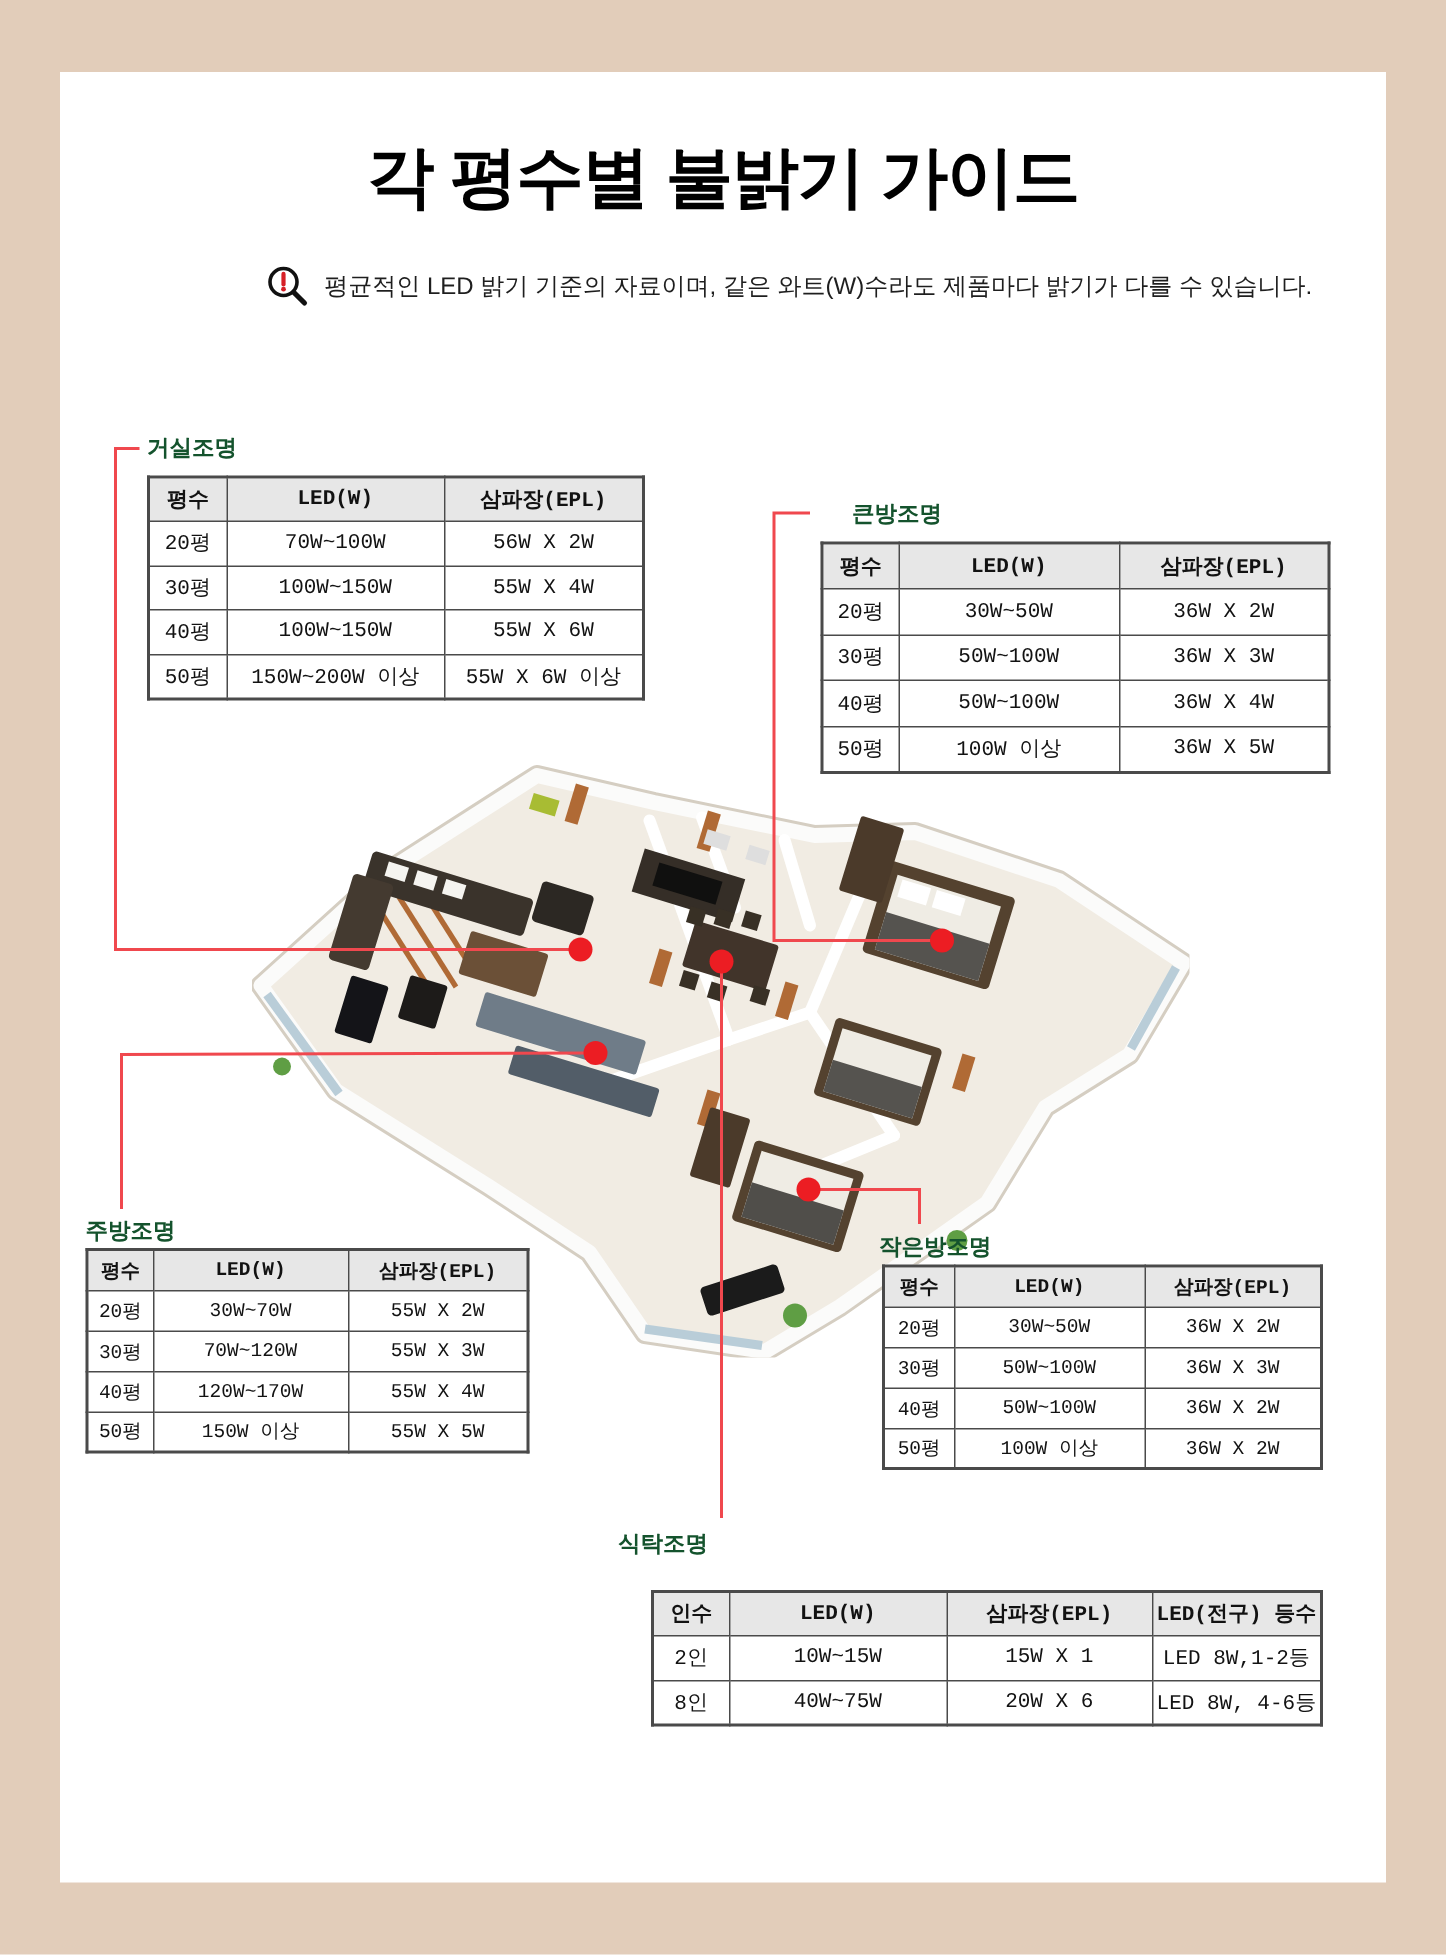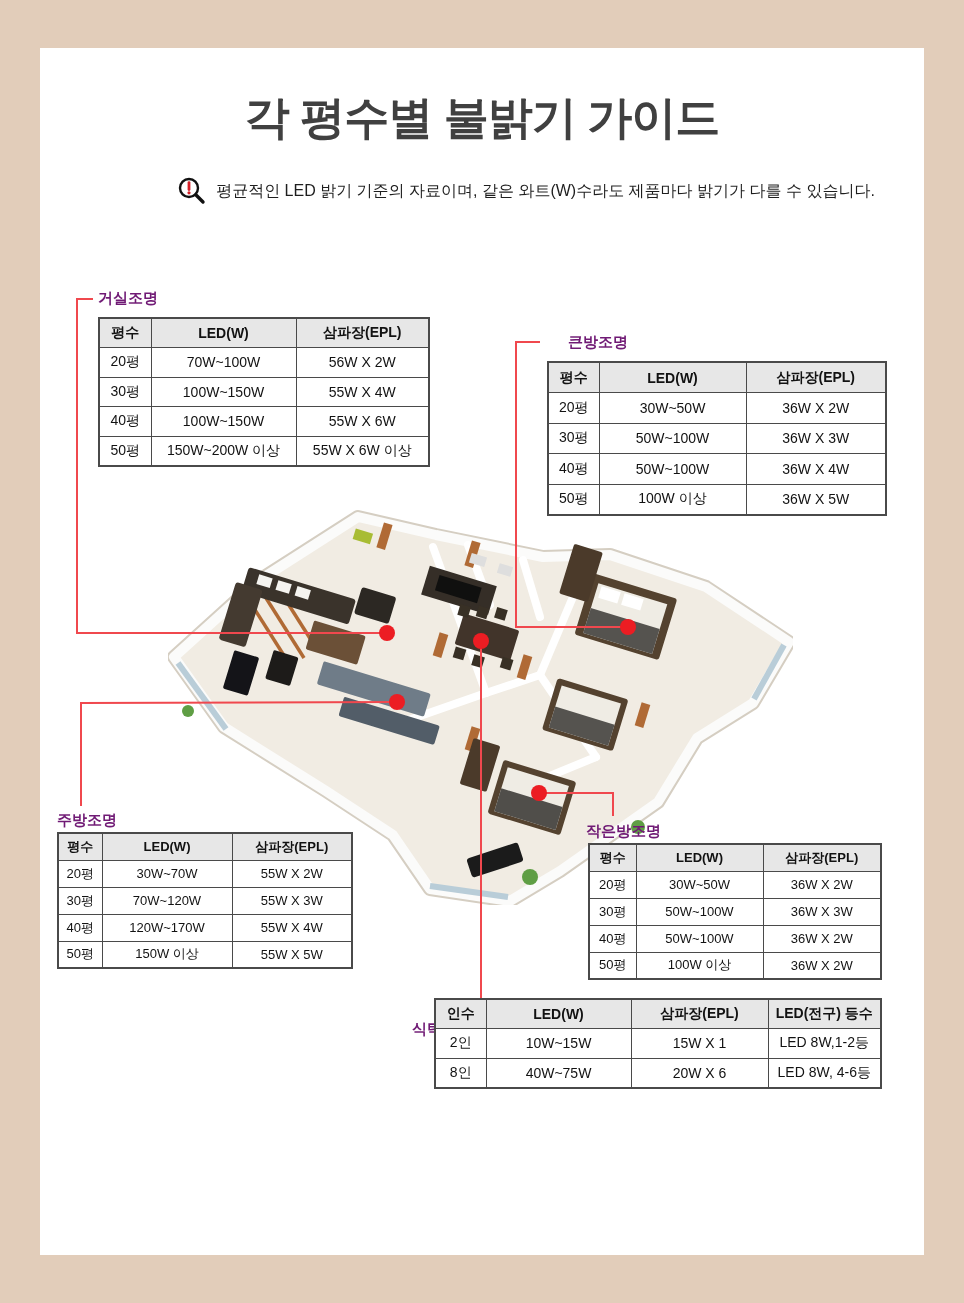--- a/index.html
+++ b/index.html
@@ -1,26 +1,26 @@
 <!DOCTYPE html>
 <html><head>
 <meta charset="utf-8">
 <style>
   html,body{margin:0;padding:0;}
   body{font-family:"Liberation Sans", sans-serif;}
   .frame{position:relative;width:964px;height:1303px;background:#e2cdba;overflow:hidden;}
   .canvas{position:absolute;left:40px;top:48px;width:884px;height:1207px;background:#ffffff;}
   .page-title{position:absolute;left:0;top:88px;width:964px;text-align:center;
-    font-size:45px;font-weight:900;color:#404040;letter-spacing:-1px;}
+    font-size:45px;font-weight:900;color:#000000;letter-spacing:-1px;}
   .notice{position:absolute;left:0;top:176px;width:964px;display:flex;align-items:center;
     justify-content:center;gap:9px;padding-left:44px;}
   .notice-text{font-size:16px;color:#1e1e1e;}
-  .tbl-label{position:absolute;z-index:3;font-size:15px;font-weight:700;color:#701a75;}
+  .tbl-label{position:absolute;z-index:3;font-size:15px;font-weight:700;color:#14532d;}
   table.lut{position:absolute;z-index:3;border-collapse:collapse;table-layout:fixed;
-    background:#ffffff;border:2px solid #4a4a4a;}
+    background:#ffffff;border:2px solid #4a4a4a;font-family:Liberation Mono, monospace;}
   table.lut th,table.lut td{border:1px solid #4a4a4a;text-align:center;vertical-align:middle;
     padding:0;color:#121212;white-space:nowrap;overflow:hidden;}
   table.lut th{background:#e7e7e7;font-weight:700;}
   .f14 th,.f14 td{font-size:14px;}
   .f13 th,.f13 td{font-size:13px;}
   .h30 tr{height:29.5px;}
   .h31 tr{height:30.5px;}
   .h27 tr{height:27px;}
   .floorplan{position:absolute;left:168px;top:505px;z-index:1;}
   .overlay{position:absolute;left:0;top:0;z-index:2;pointer-events:none;}
@@ -301,21 +301,21 @@
     </tr>
     <tr>
       <td>50평</td>
       <td>100W 이상</td>
       <td>36W X 2W</td>
     </tr>
   </tbody>
     </table>
 
   <div class="tbl-label" style="left:412px;top:1020px;">식탁조명</div>
-  <table class="lut f14 h30" style="left:434px;top:998px;width:448px;">
+  <table class="lut f14 h30" style="left:434px;top:1060px;width:448px;">
     <colgroup>
         <col style="width:51px;">
         <col style="width:145px;">
         <col style="width:137px;">
         <col>
       </colgroup>
     <tbody>
         <tr>
       <th>인수</th>
       <th>LED(W)</th>

